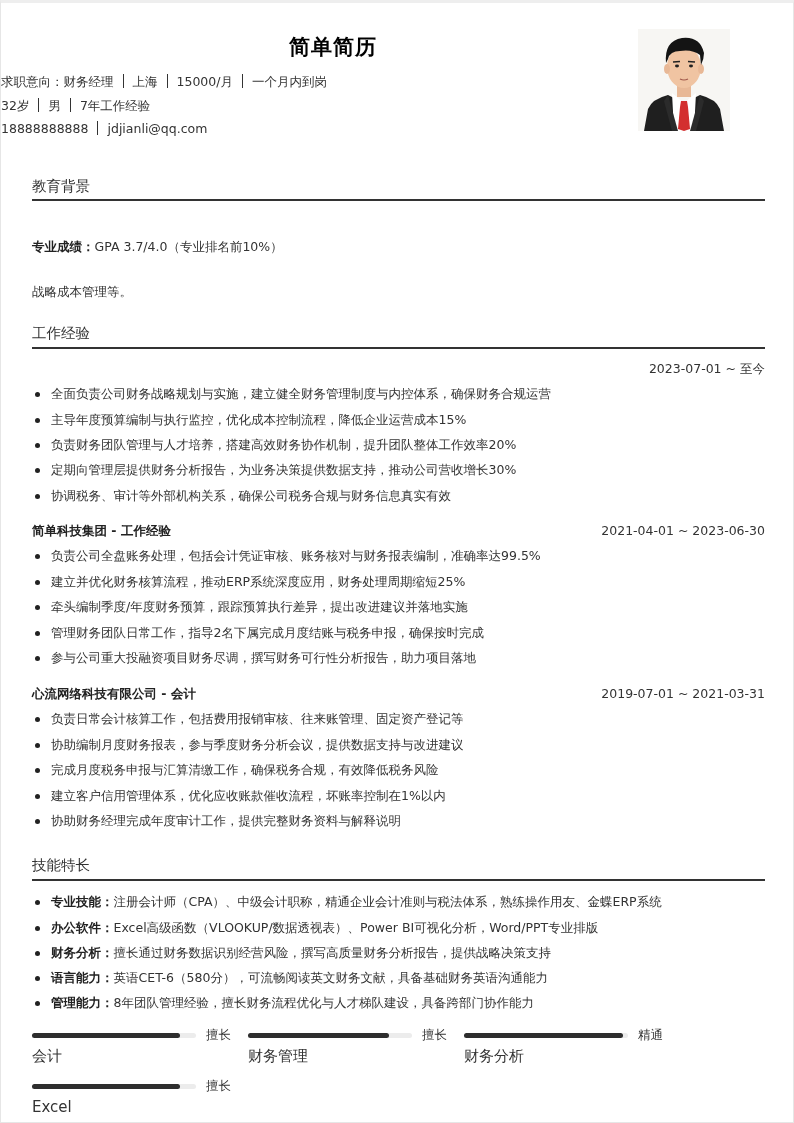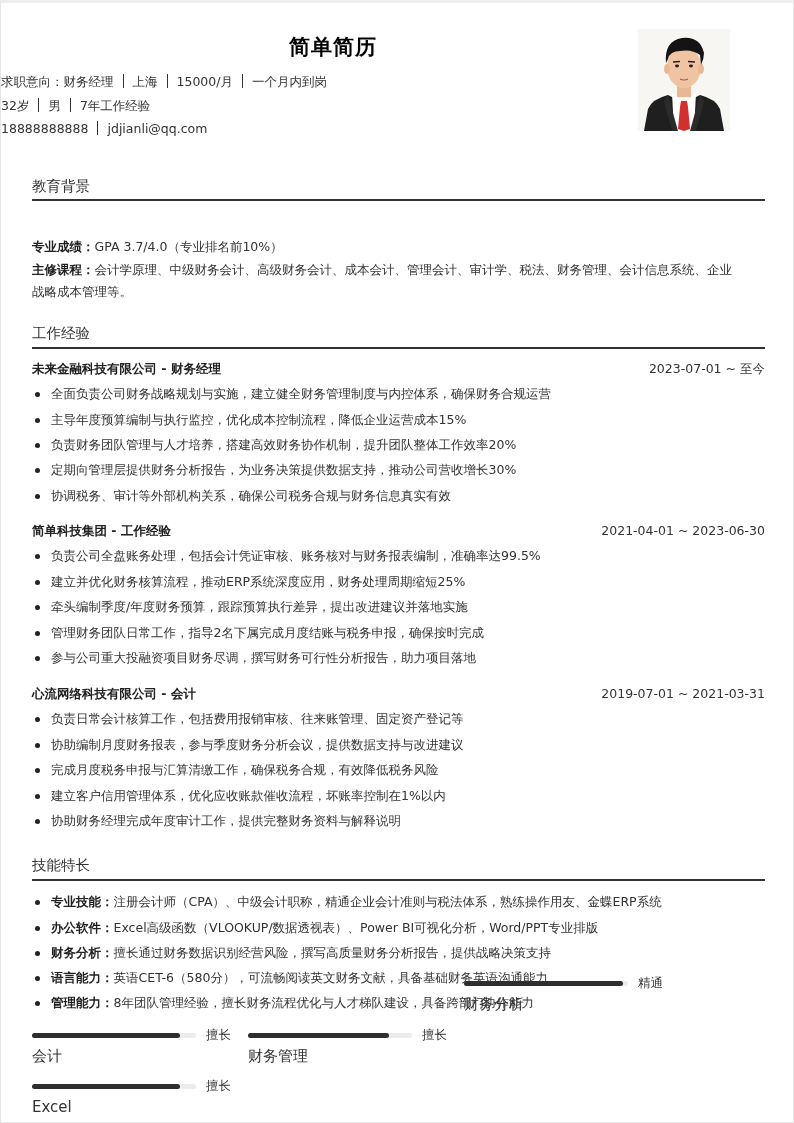--- a/index.html
+++ b/index.html
@@ -126,30 +126,26 @@
       <path d="M42 50 Q46 52 50 50" stroke="#a0584a" stroke-width="1.2" fill="none"></path>
     </svg>
   </div>
 
   <div class="section-title" style="top:174px;">教育背景</div>
   <div class="section-rule" style="top:196px;"></div>
 
   <div class="text-line" style="top:234px;">
     <b>专业成绩：</b><span>GPA 3.7/4.0（专业排名前10%）</span>
   </div>
-  <div class="text-line" style="top:257px;">
-    <b>主修课程：</b><span>会计学原理、中级财务会计、高级财务会计、成本会计、管理会计、审计学、税法、财务管理、会计信息系统、企业</span>
-  </div>
   <div class="text-line" style="top:279px;">战略成本管理等。</div>
 
   <div class="section-title" style="top:321px;">工作经验</div>
   <div class="section-rule" style="top:344px;"></div>
 
   <div class="row-head" style="top:356px;">
-    <span class="left">未来金融科技有限公司 - 财务经理</span>
     <span class="right">2023-07-01 ~ 至今</span>
   </div>
   <div class="bullet" style="top:381px;">
       <span class="dot"></span>
       <span class="txt">全面负责公司财务战略规划与实施，建立健全财务管理制度与内控体系，确保财务合规运营</span>
     </div>
   <div class="bullet" style="top:407px;">
       <span class="dot"></span>
       <span class="txt">主导年度预算编制与执行监控，优化成本控制流程，降低企业运营成本15%</span>
     </div>
@@ -247,21 +243,21 @@
     <span class="level" style="left:174px;">擅长</span>
     <span class="sname">会计</span>
   </div>
   <div class="skill-bar" style="left:247px; top:1023px; width:210px;">
     <div class="track" style="width:164px;">
         <div class="fill" style="width: 86%;"></div>
       </div>
     <span class="level" style="left:174px;">擅长</span>
     <span class="sname">财务管理</span>
   </div>
-  <div class="skill-bar" style="left:463px; top:971px; width:210px;">
+  <div class="skill-bar" style="left:463px; top:1023px; width:210px;">
     <div class="track" style="width:164px;">
         <div class="fill" style="width: 97%;"></div>
       </div>
     <span class="level" style="left:174px;">精通</span>
     <span class="sname">财务分析</span>
   </div>
   <div class="skill-bar" style="left:31px; top:1074px; width:210px;">
     <div class="track" style="width:164px;">
         <div class="fill" style="width: 90%;"></div>
       </div>

